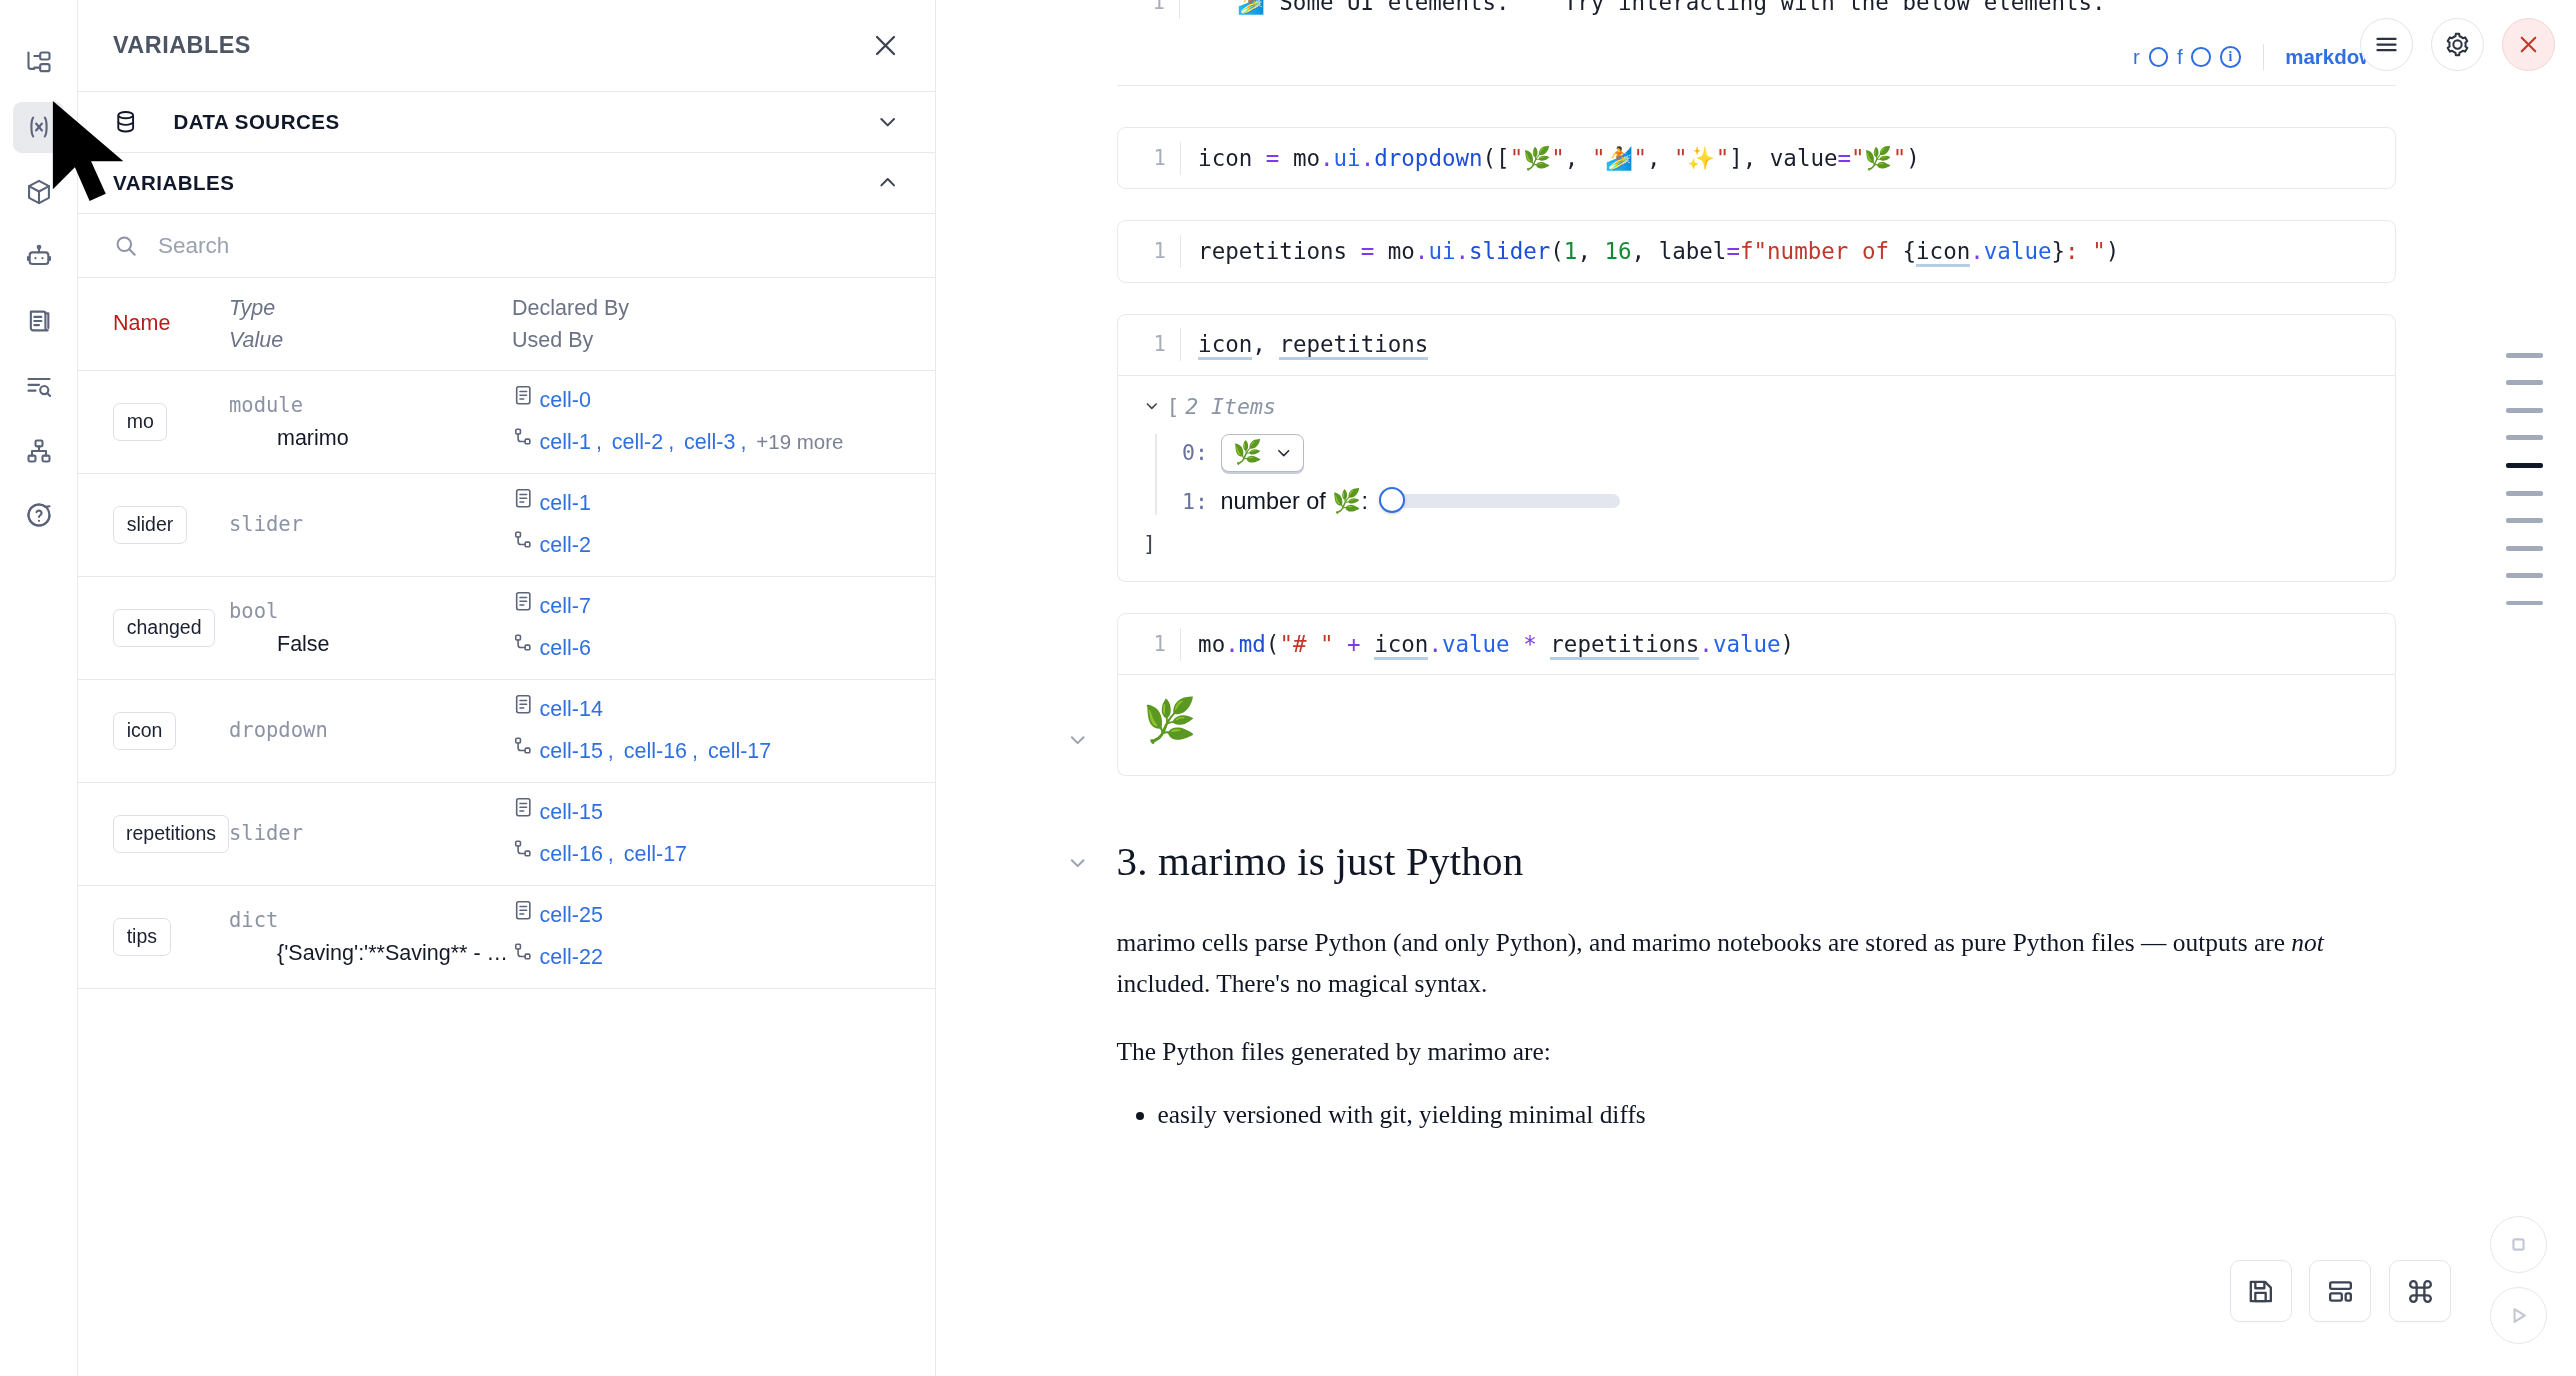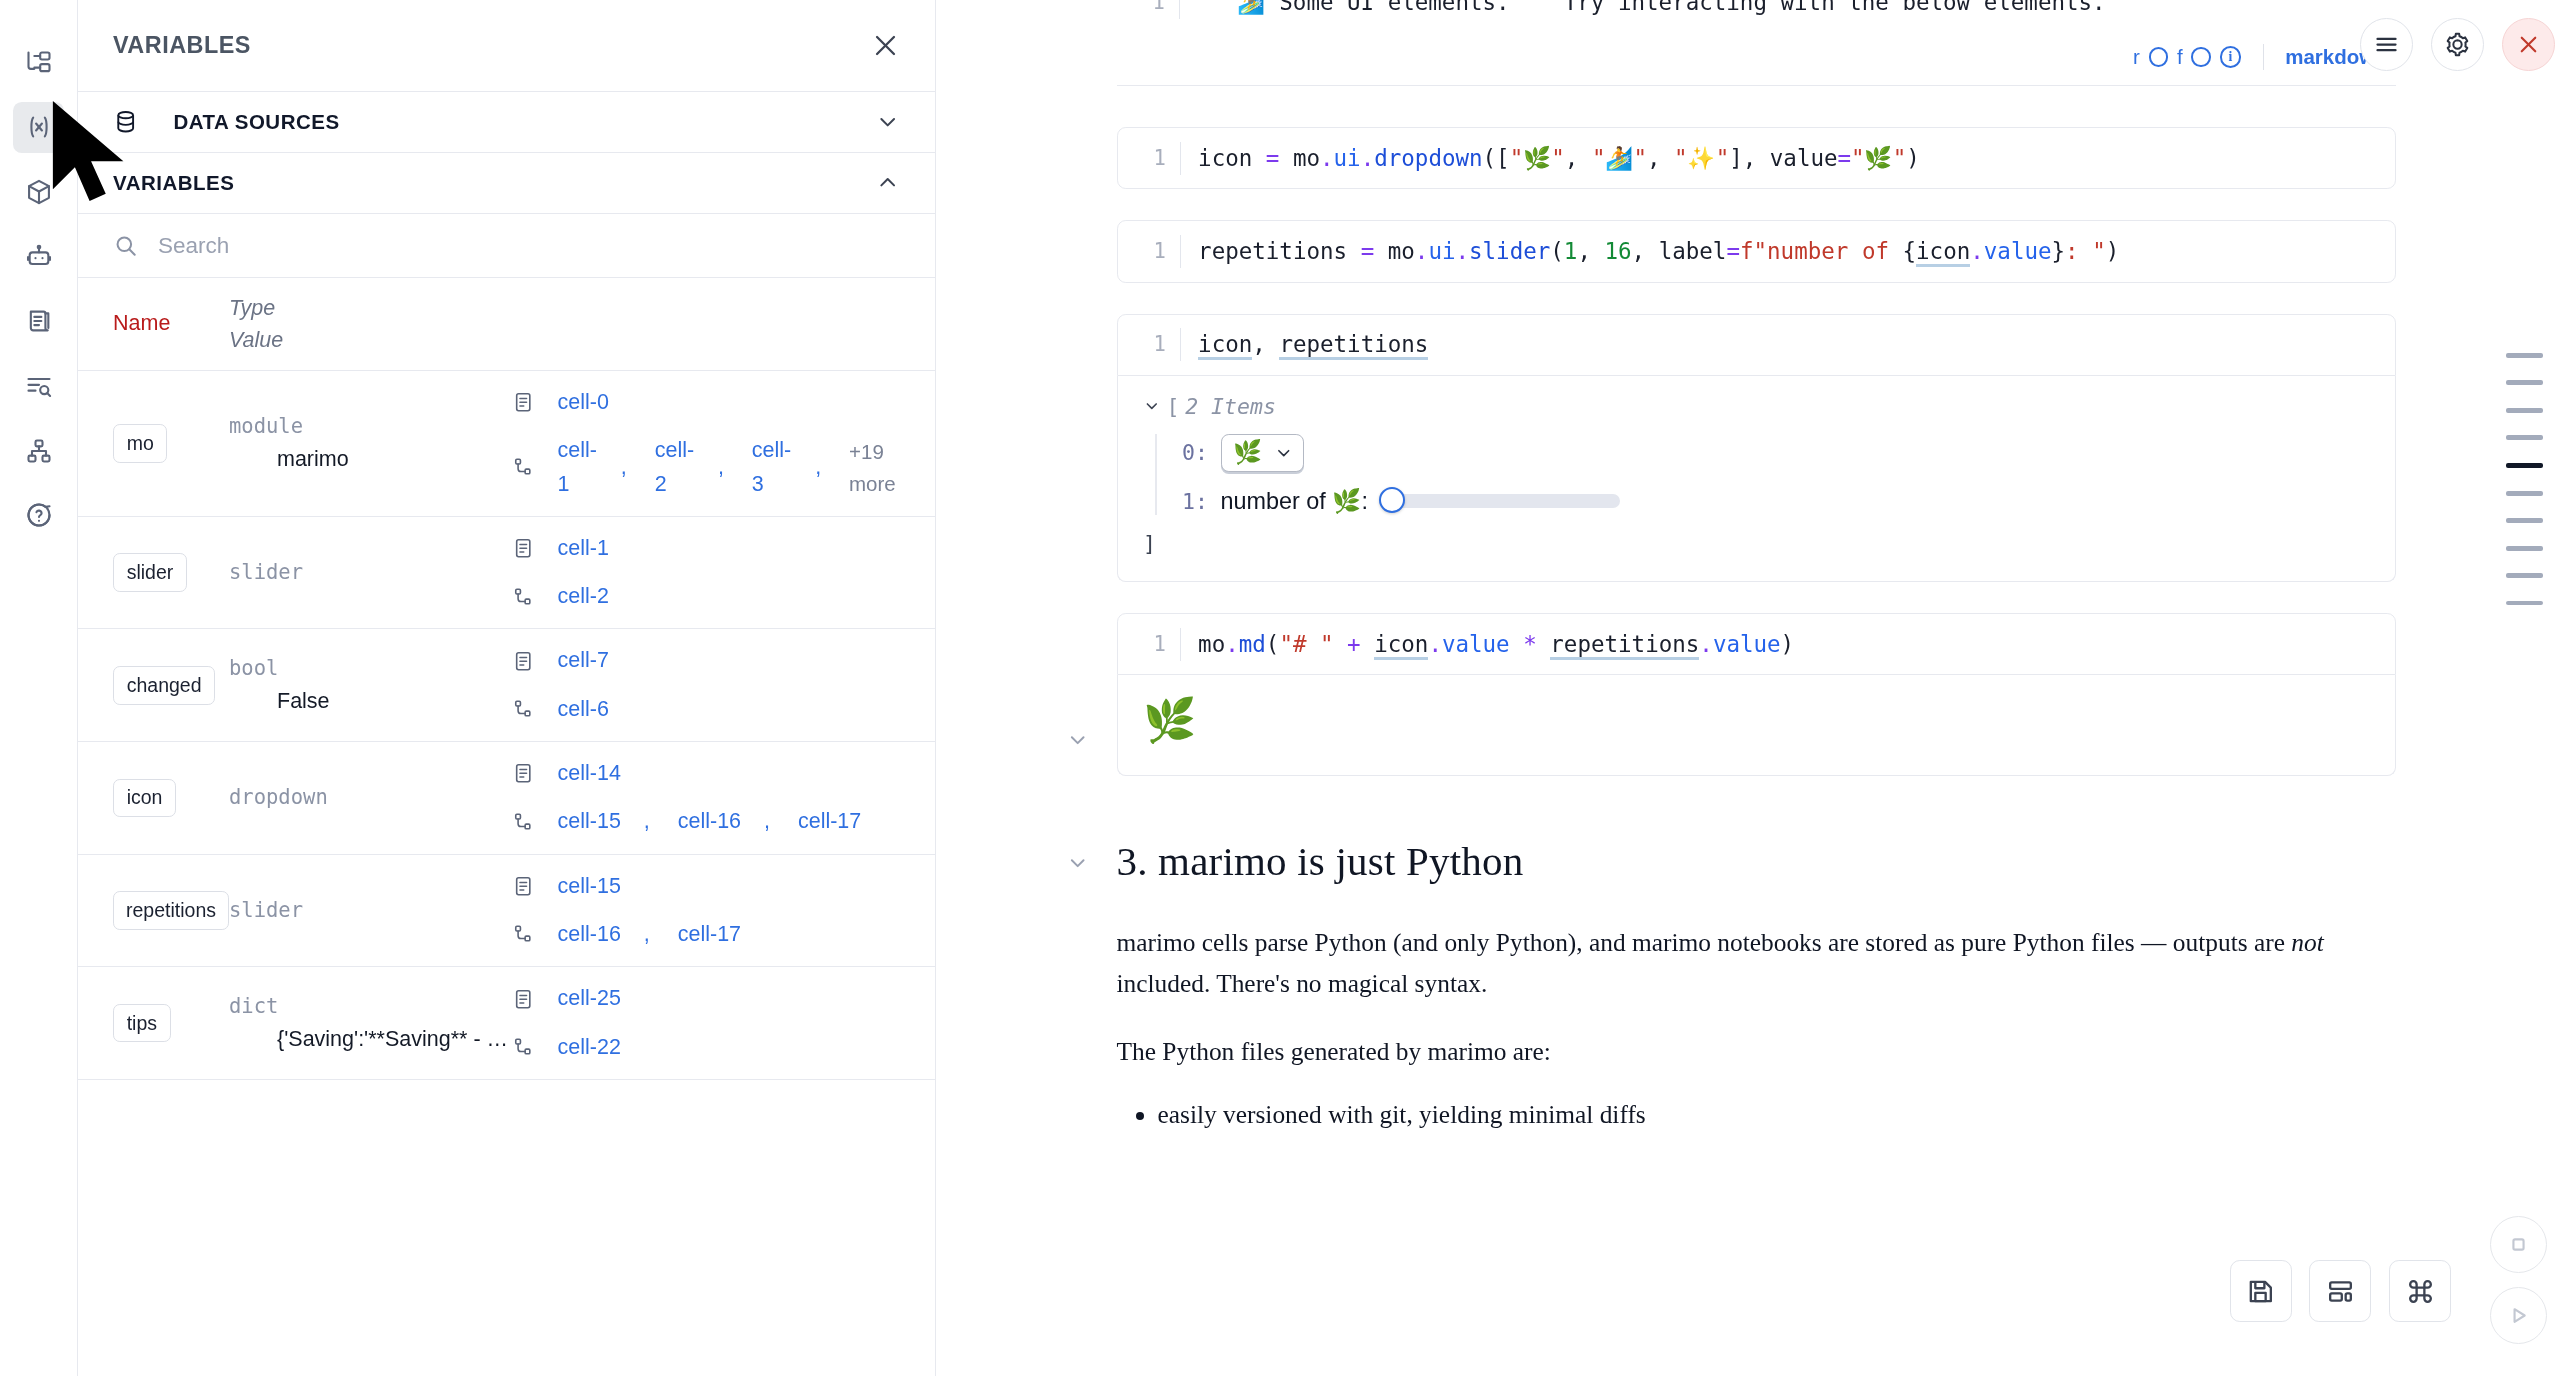--- a/index.html
+++ b/index.html
@@ -106,22 +106,22 @@
     font-size: 20.5px; color: #8b93a5; line-height: 1.55;
   }
   .v-val {
     font-size: 21.5px; color: #141a27; line-height: 1.5;
     white-space: nowrap; overflow: hidden; text-overflow: ellipsis;
     max-width: 264px;
     margin-left: 48px;
   }
   .vrow .c-du { flex: 1; padding-right: 17.6px; }
   .ref-line {
-    display: flex; align-items: center; gap: 23px;
-    line-height: 1.55; margin: 15px 0;
+    display: flex; gap: 5px;
+    line-height: 1.55; margin: 9px 0;
   }
   .ref-line .ri { color: #5b6478; display: flex; flex: 0 0 auto; }
   .ref-line .ri svg { width: 22.5px; height: 22.5px; display: block; }
   .cellref {
     color: #2f6fe0; font-size: 21.5px; cursor: pointer;
   }
   .sep { color: #2f6fe0; font-size: 21.5px; margin-right: 4.9px;}
   .more { color: #7a8295; font-size: 20.5px; }
 
   
@@ -422,20 +422,24 @@
       <input class="search-input" value="" placeholder="Search" style="">
     </div>
 
     <div class="vtable">
       <div class="vhead">
         <div class="c-name">Name</div>
         <div class="c-tv">
           <div>Type</div>
           <div>Value</div>
         </div>
+        <div class="c-du">
+          <div>Declared By</div>
+          <div>Used By</div>
+        </div>
       </div>
       <div id="vrows">
           <div class="vrow">
             <div class="c-name">
               <span class="chip">mo</span>
             </div>
             <div class="c-tv">
               <div class="v-type">module</div>
               <div class="v-val">marimo</div>
             </div>

